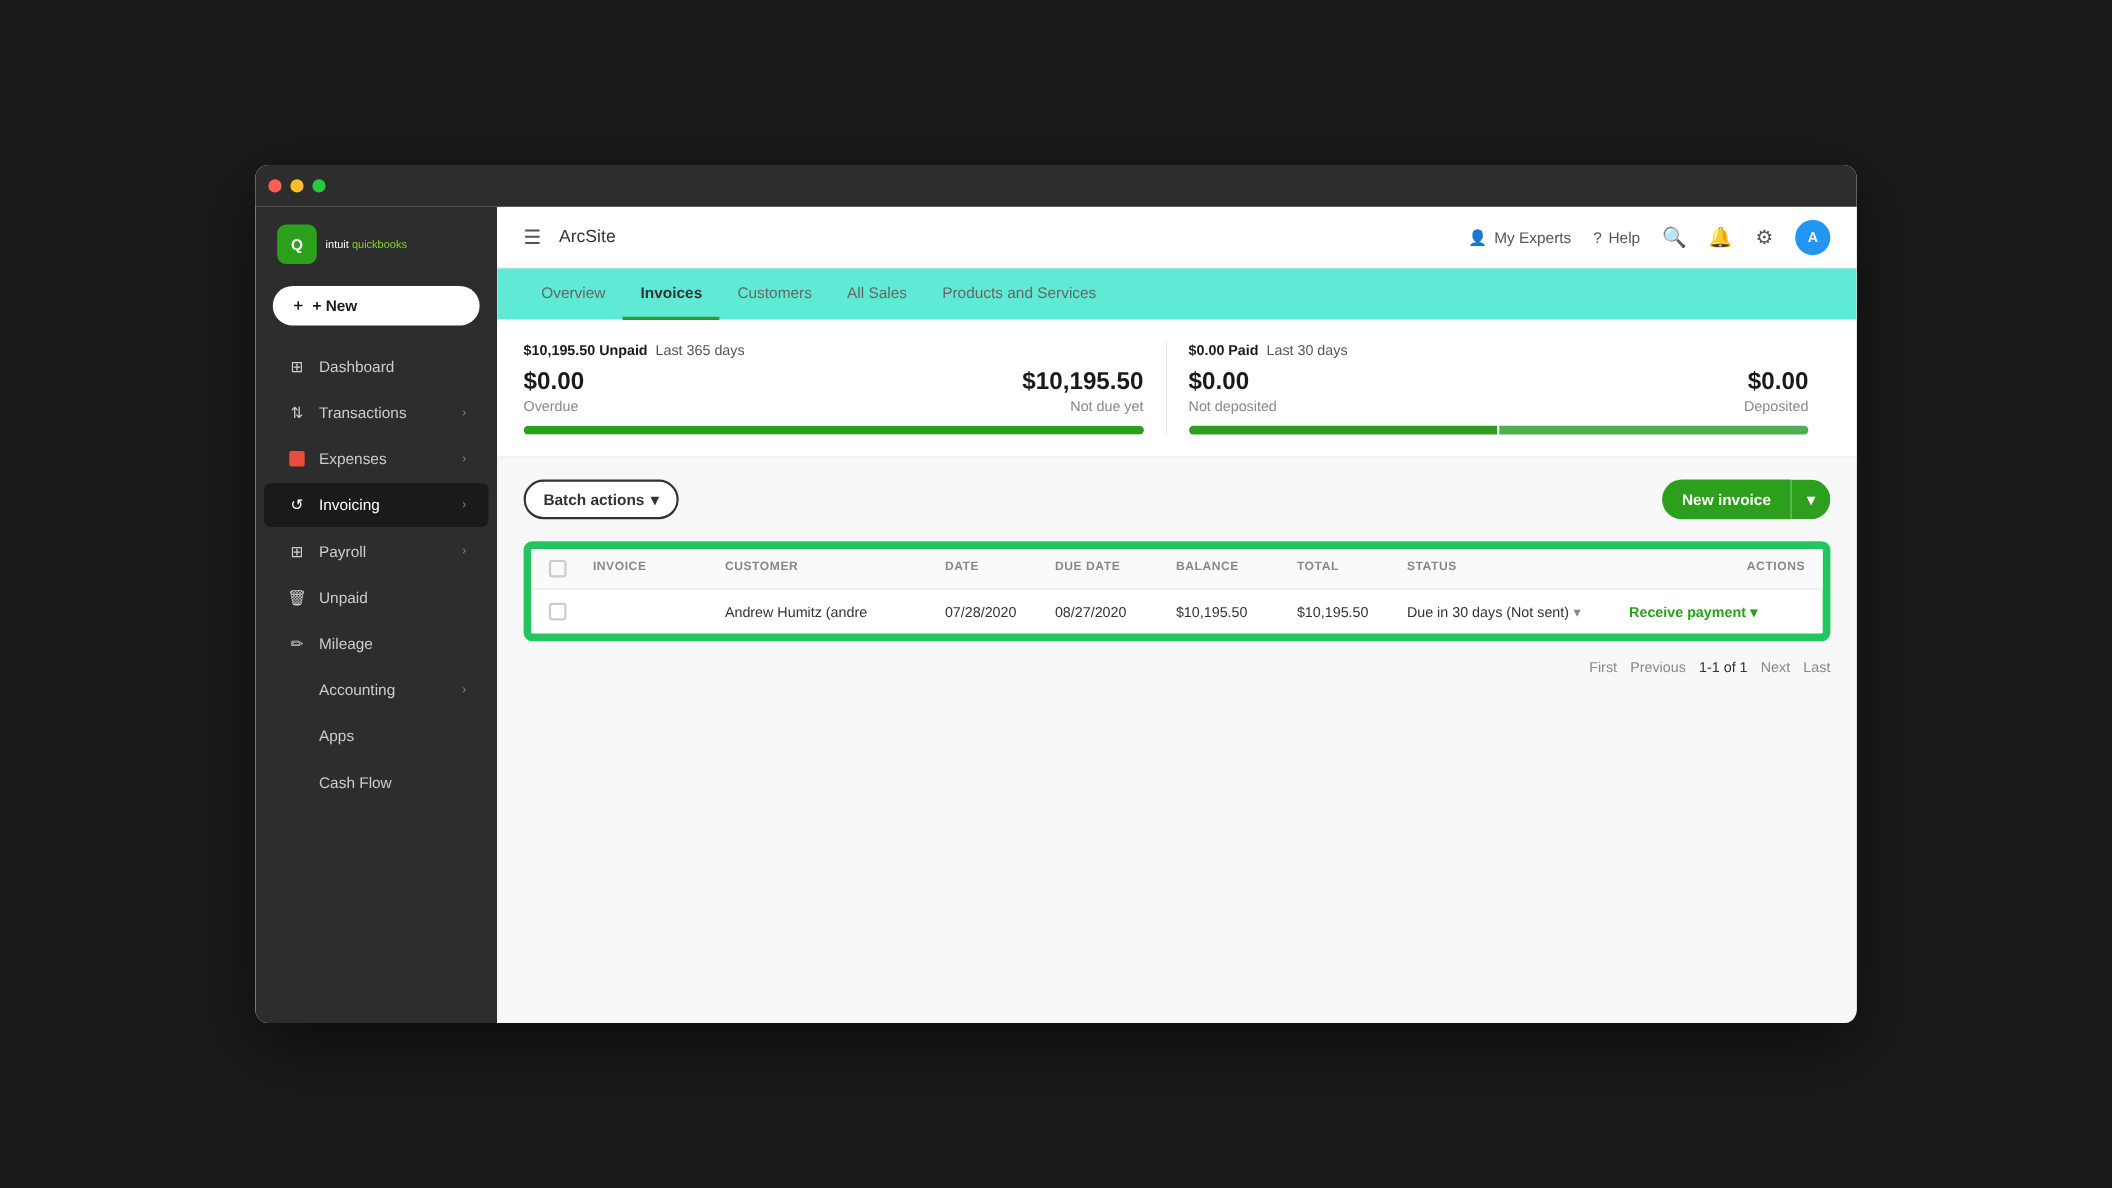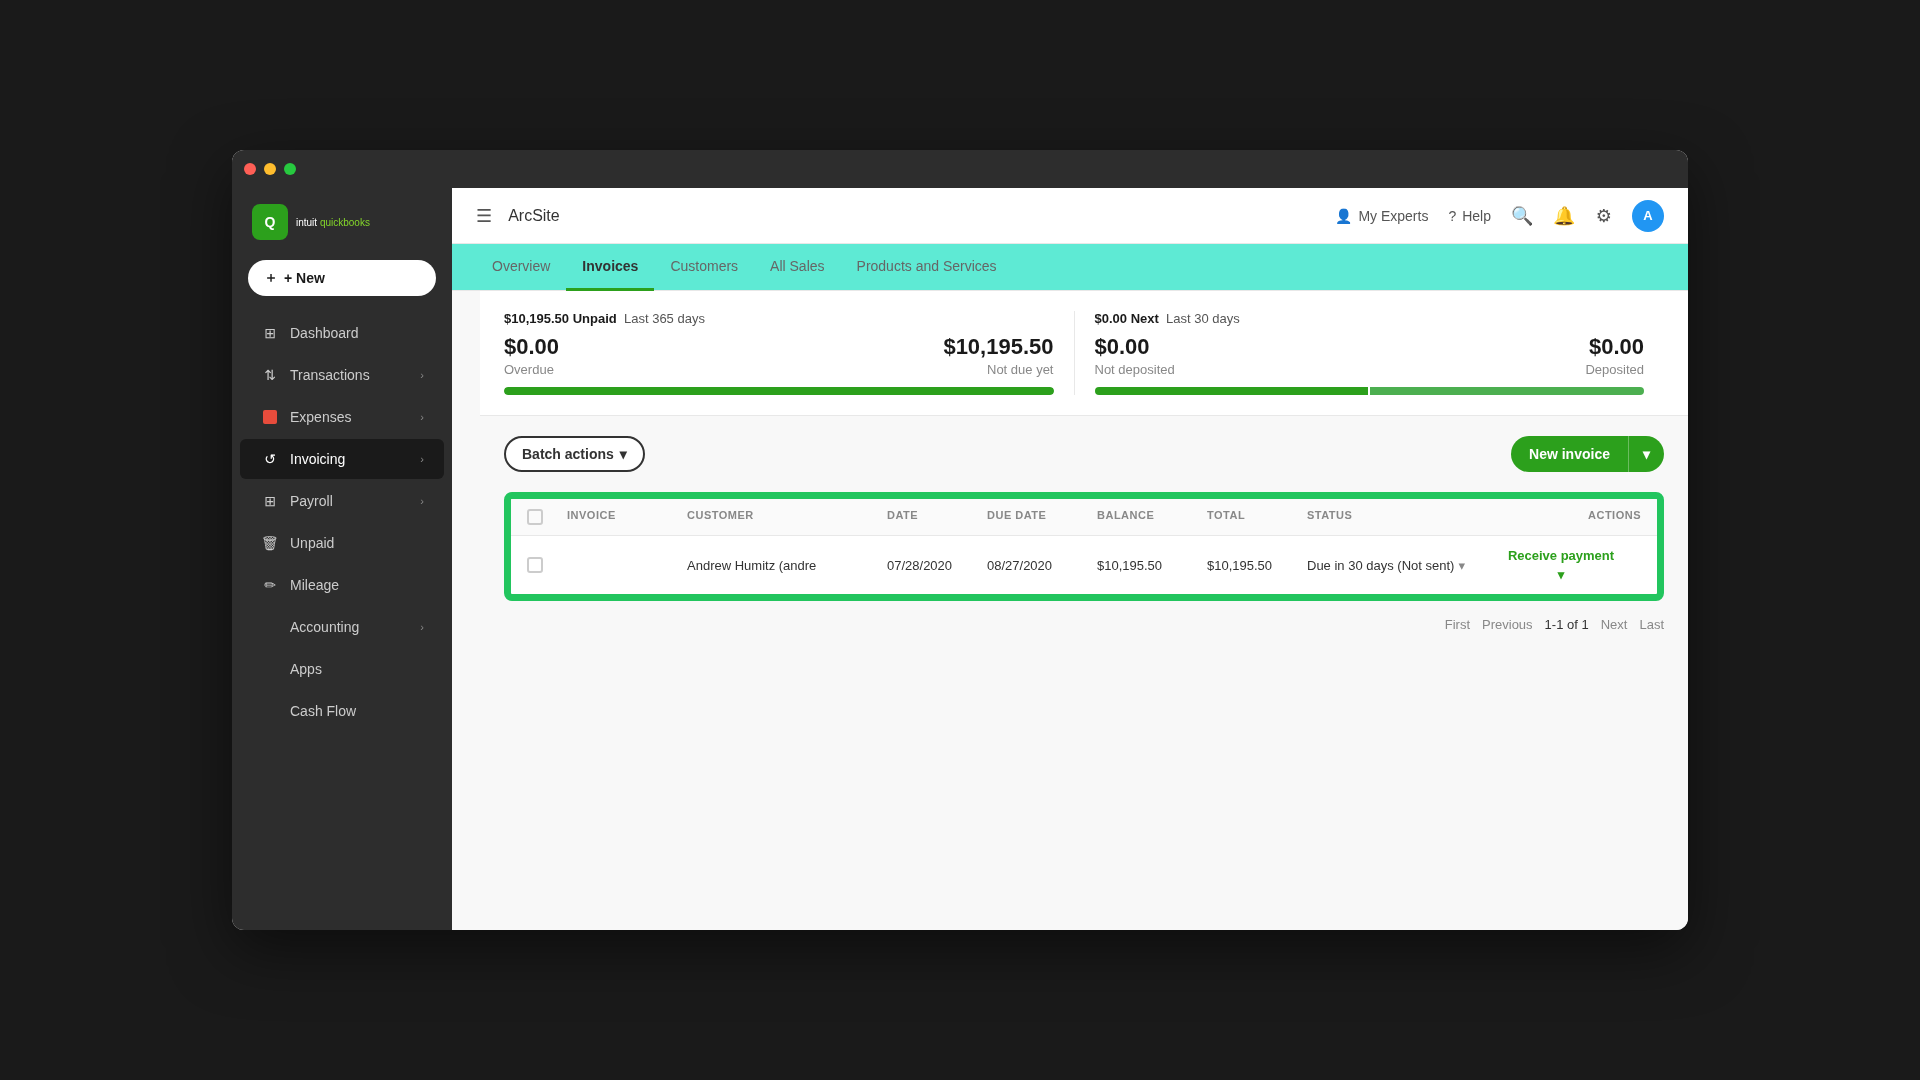--- a/index.html
+++ b/index.html
@@ -131,21 +131,20 @@
     .header-right { display: flex; align-items: center; gap: 20px; }
     .header-btn { display: flex; align-items: center; gap: 6px; color: #555; font-size: 14px; cursor: pointer; }
     .header-icon { font-size: 18px; color: #555; cursor: pointer; }
     .avatar { width: 32px; height: 32px; border-radius: 50%; background: #2196F3; color: #fff; display: flex; align-items: center; justify-content: center; font-size: 13px; font-weight: 600; cursor: pointer; }
 
     
     .page-content {
       flex: 1;
       overflow-y: auto;
       padding: 0;
-      margin-left: 28px;
     }
 
     
     .tabs {
       background: #5eead4;
       display: flex;
       padding: 0 24px;
       border-bottom: 1px solid #e8e8e8;
       flex-shrink: 0;
     }
@@ -425,21 +424,21 @@
                 <div class="amount-label">Not due yet</div>
               </div>
             </div>
             <div class="progress-bar-container">
               <div class="progress-bar-fill" style="width:100%;"></div>
             </div>
           </div>
 
           <div class="summary-card">
             <div class="summary-header">
-              <strong>$0.00 Next</strong>
+              <strong>$0.00 Paid</strong>
               &nbsp;<span>Last 30 days</span>
             </div>
             <div class="summary-amounts">
               <div class="amount-group">
                 <div class="amount-value">$0.00</div>
                 <div class="amount-label">Not deposited</div>
               </div>
               <div class="amount-group" style="text-align:right;">
                 <div class="amount-value">$0.00</div>
                 <div class="amount-label">Deposited</div>
@@ -488,21 +487,21 @@
             <div class="table-cell"></div>
             <div class="table-cell">Andrew Humitz (andre</div>
             <div class="table-cell">07/28/2020</div>
             <div class="table-cell">08/27/2020</div>
             <div class="table-cell">$10,195.50</div>
             <div class="table-cell">$10,195.50</div>
             <div class="table-cell status-cell">
               <span>Due in 30 days (Not sent)</span>
               <span style="color:#888; cursor:pointer;">▾</span>
             </div>
-            <div class="receive-payment-btn" style="justify-content:flex-start;flex-direction:column;">
+            <div class="receive-payment-btn" style="justify-content:flex-start;">
               <span>Receive payment</span>
               <span>▾</span>
             </div>
           </div>
         </div>
 
         <div class="pagination">
           <span class="page-btn">First</span>
           <span class="page-btn">Previous</span>
           <span class="page-info">1-1 of 1</span>

